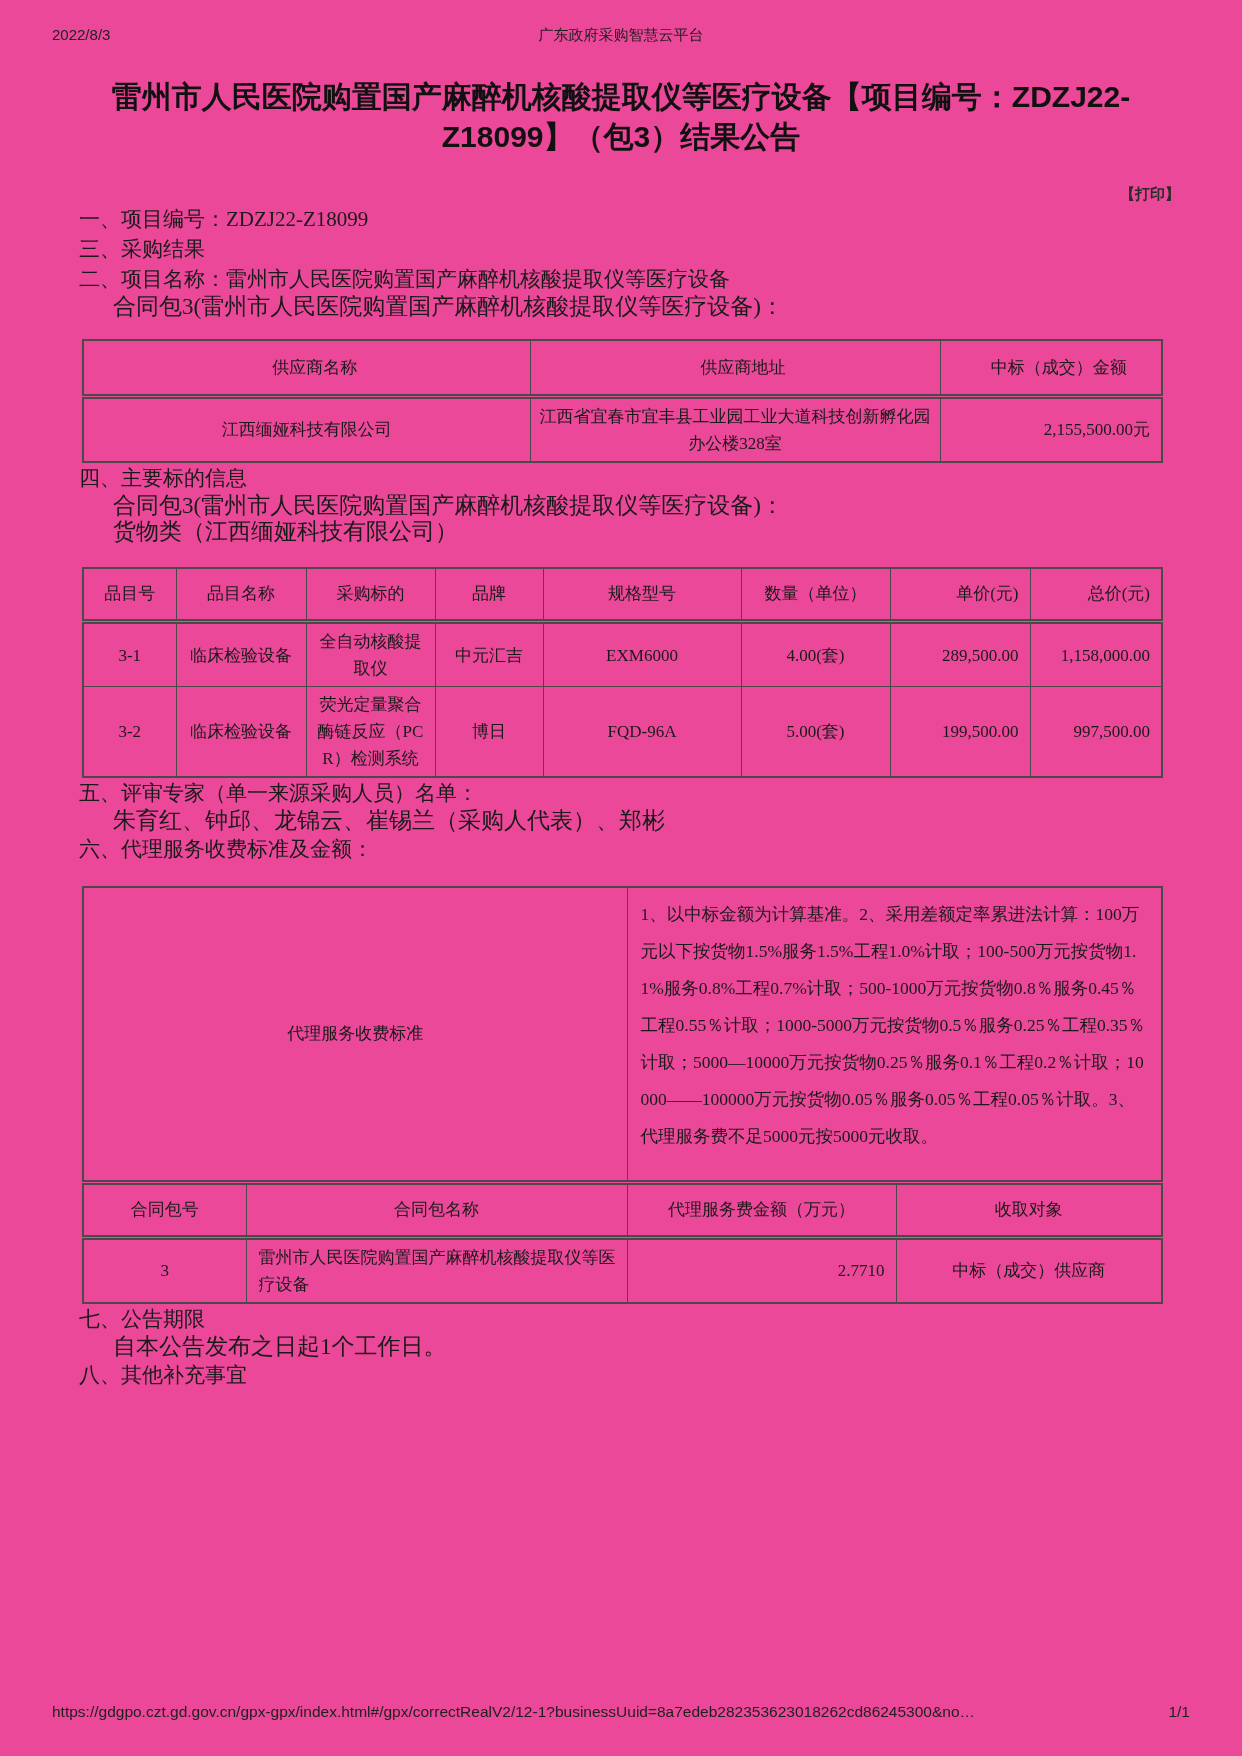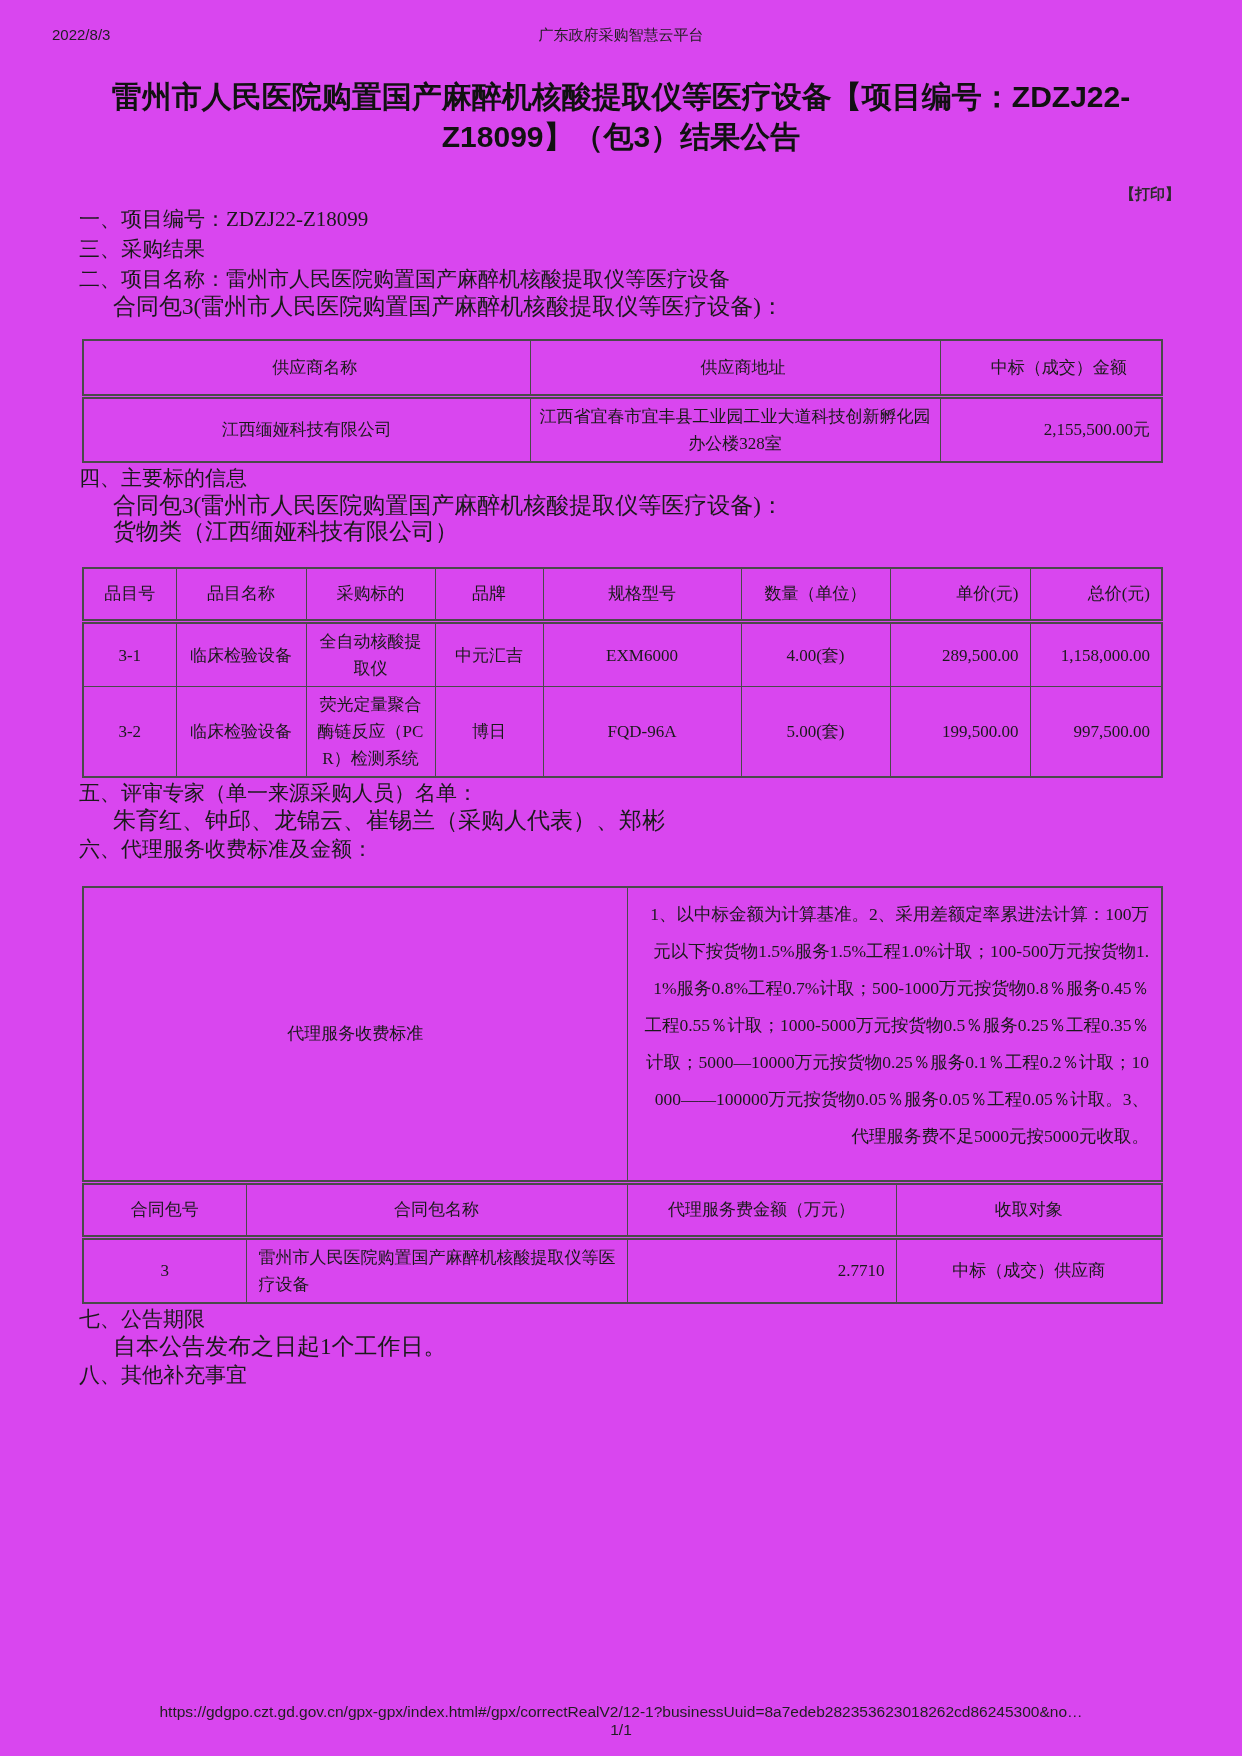--- a/index.html
+++ b/index.html
@@ -2,21 +2,21 @@
 <html lang="zh"><head>
 <meta charset="utf-8">
 <style>
   * { box-sizing: border-box; }
   html,body { margin:0; padding:0; background:#ffffff; }
   .page {
     position: relative;
     width: 1242px;
     height: 1756px;
     margin: 0 auto;
-    background: #d946ef;
+    background: #ec4899;
     color: #1a1a1a;
     font-family: "Liberation Serif", "DejaVu Serif", serif;
     overflow: hidden;
   }
   
   .print-header {
     display: flex;
     justify-content: space-between;
     align-items: flex-start;
     padding: 26px 52px 0 52px;
@@ -103,21 +103,21 @@
   .t1 tr.data-row td { height: 59px; }
 
   .t2 { margin-top: 22px; }
   .t2 tr.hdr-row th { height: 54px; }
   .t2 tr.row-1 td { height: 60px; }
   .t2 tr.row-2 td { height: 88px; }
 
   .t3 { margin-top: 22px; }
   .t3 td.fee-label { height: 295px; text-align: center; }
   .t3 td.fee-text {
-    text-align: right;
+    text-align: left;
     font-size: 17.5px;
     line-height: 37px;
     padding: 8px 12px 8px 13px;
     vertical-align: top;
   }
   .t3 tr.hdr-row th { height: 55px; }
   .t3 tr.data-row td { height: 59px; }
 
   .cell-right { text-align: right !important; padding-right: 11px !important; }
   .cell-left  { text-align: left  !important; padding-left: 12px !important; }
@@ -128,21 +128,20 @@
     top: 1703px;
     left: 0;
     width: 100%;
     padding: 0 52px;
     display: flex;
     justify-content: space-between;
     align-items: center;
     font-family: "Liberation Sans", "DejaVu Sans", sans-serif;
     font-size: 15.5px;
     color: #1f1f1f;
-    flex-direction: column;
   }
   .print-footer .url {
     max-width: 1080px;
     white-space: nowrap;
     overflow: hidden;
   }
 </style>
 </head>
 <body>
 

